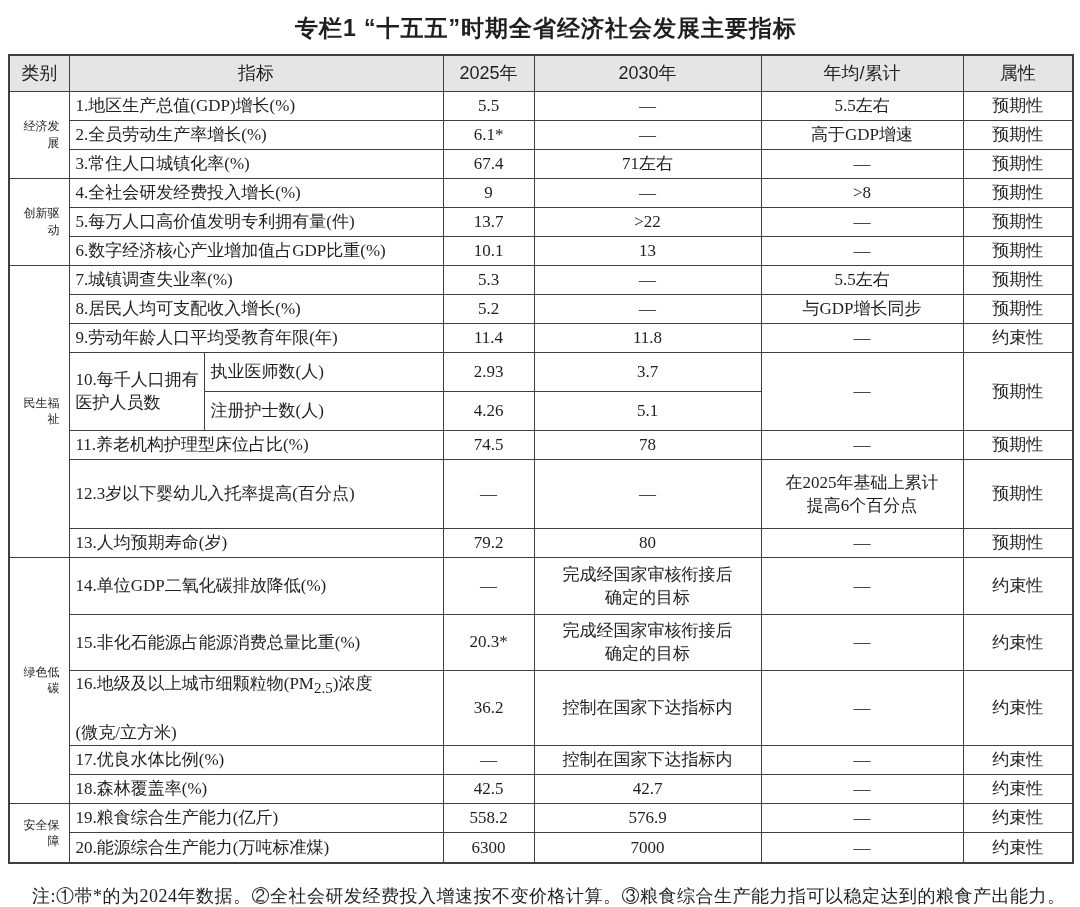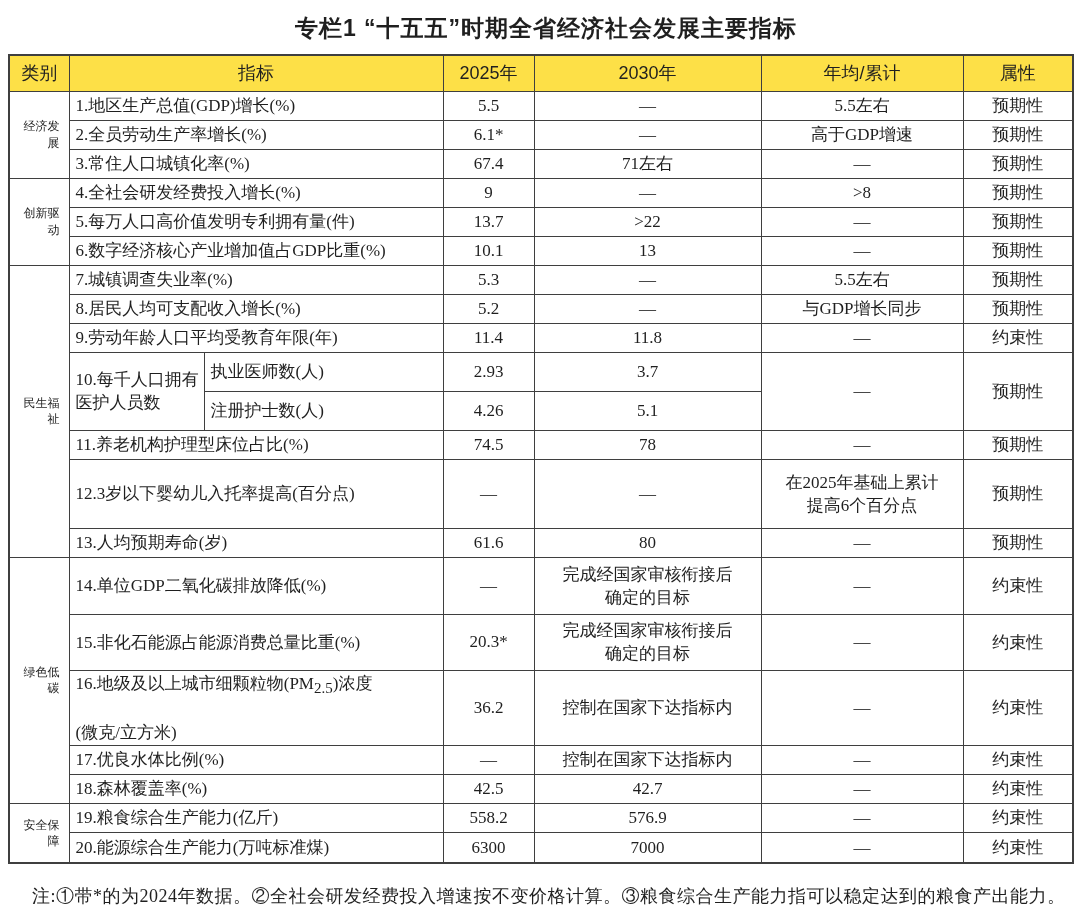--- a/index.html
+++ b/index.html
@@ -21,21 +21,21 @@
   }
   table.main {
     border-collapse:collapse;
     table-layout:fixed;
     width:1064px;
     margin-left:8px;
     border:2px solid #3f3f3f;
   }
   td, th { border:1px solid #3f3f3f; overflow:hidden; }
   th {
-    background:#fde047;
+    background:#e5e5e5;
     font-family:"Liberation Sans","DejaVu Sans",sans-serif;
     font-weight:normal;
     font-size:18px;
     height:36px;
     text-align:center;
   }
   td { font-size:17px; vertical-align:middle; }
   .cat {
     text-align:right;
     font-size:12px;
@@ -179,21 +179,21 @@
   </tr>
   <tr class="h60">
     <td class="ind" colspan="2">12.3岁以下婴幼儿入托率提高(百分点)</td>
     <td class="val">—</td>
     <td class="val">—</td>
     <td class="val wrap9">在2025年基础上累计提高6个百分点</td>
     <td class="val">预期性</td>
   </tr>
   <tr class="h29">
     <td class="ind" colspan="2">13.人均预期寿命(岁)</td>
-    <td class="val">61.6</td>
+    <td class="val">79.2</td>
     <td class="val">80</td>
     <td class="val">—</td>
     <td class="val">预期性</td>
   </tr>
 
   <tr class="h57">
     <td class="cat" rowspan="5">绿色低碳</td>
     <td class="ind" colspan="2">14.单位GDP二氧化碳排放降低(%)</td>
     <td class="val">—</td>
     <td class="val wrap10">完成经国家审核衔接后确定的目标</td>

